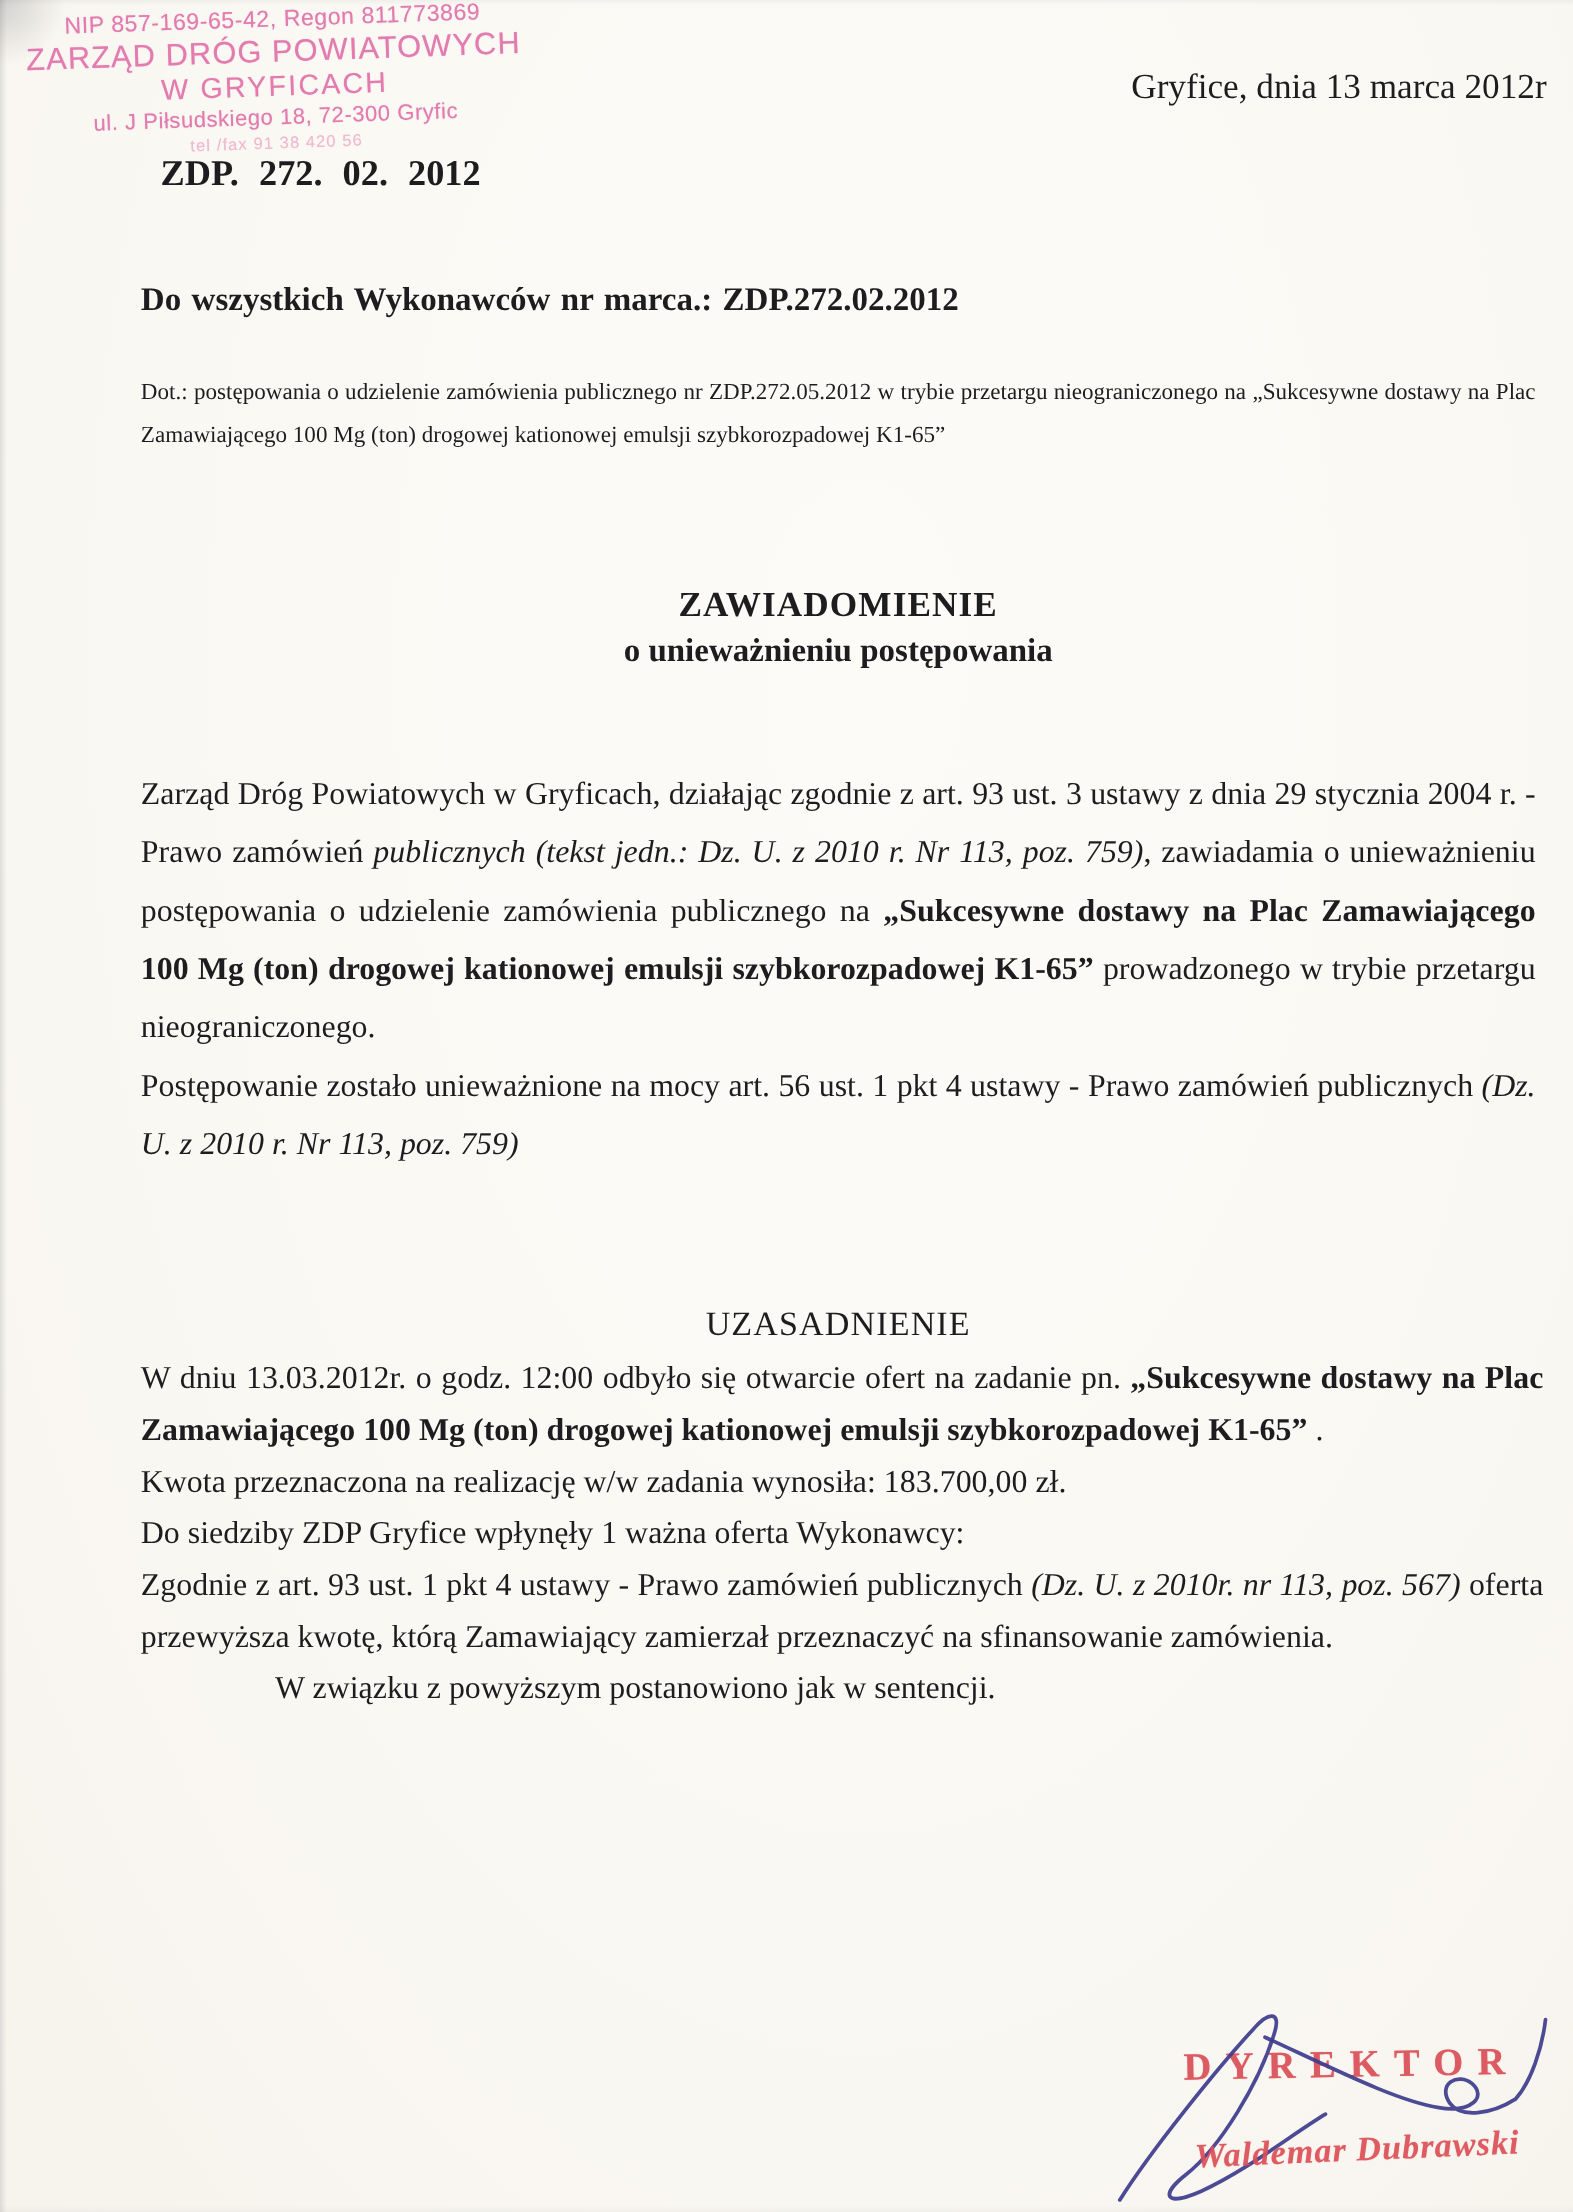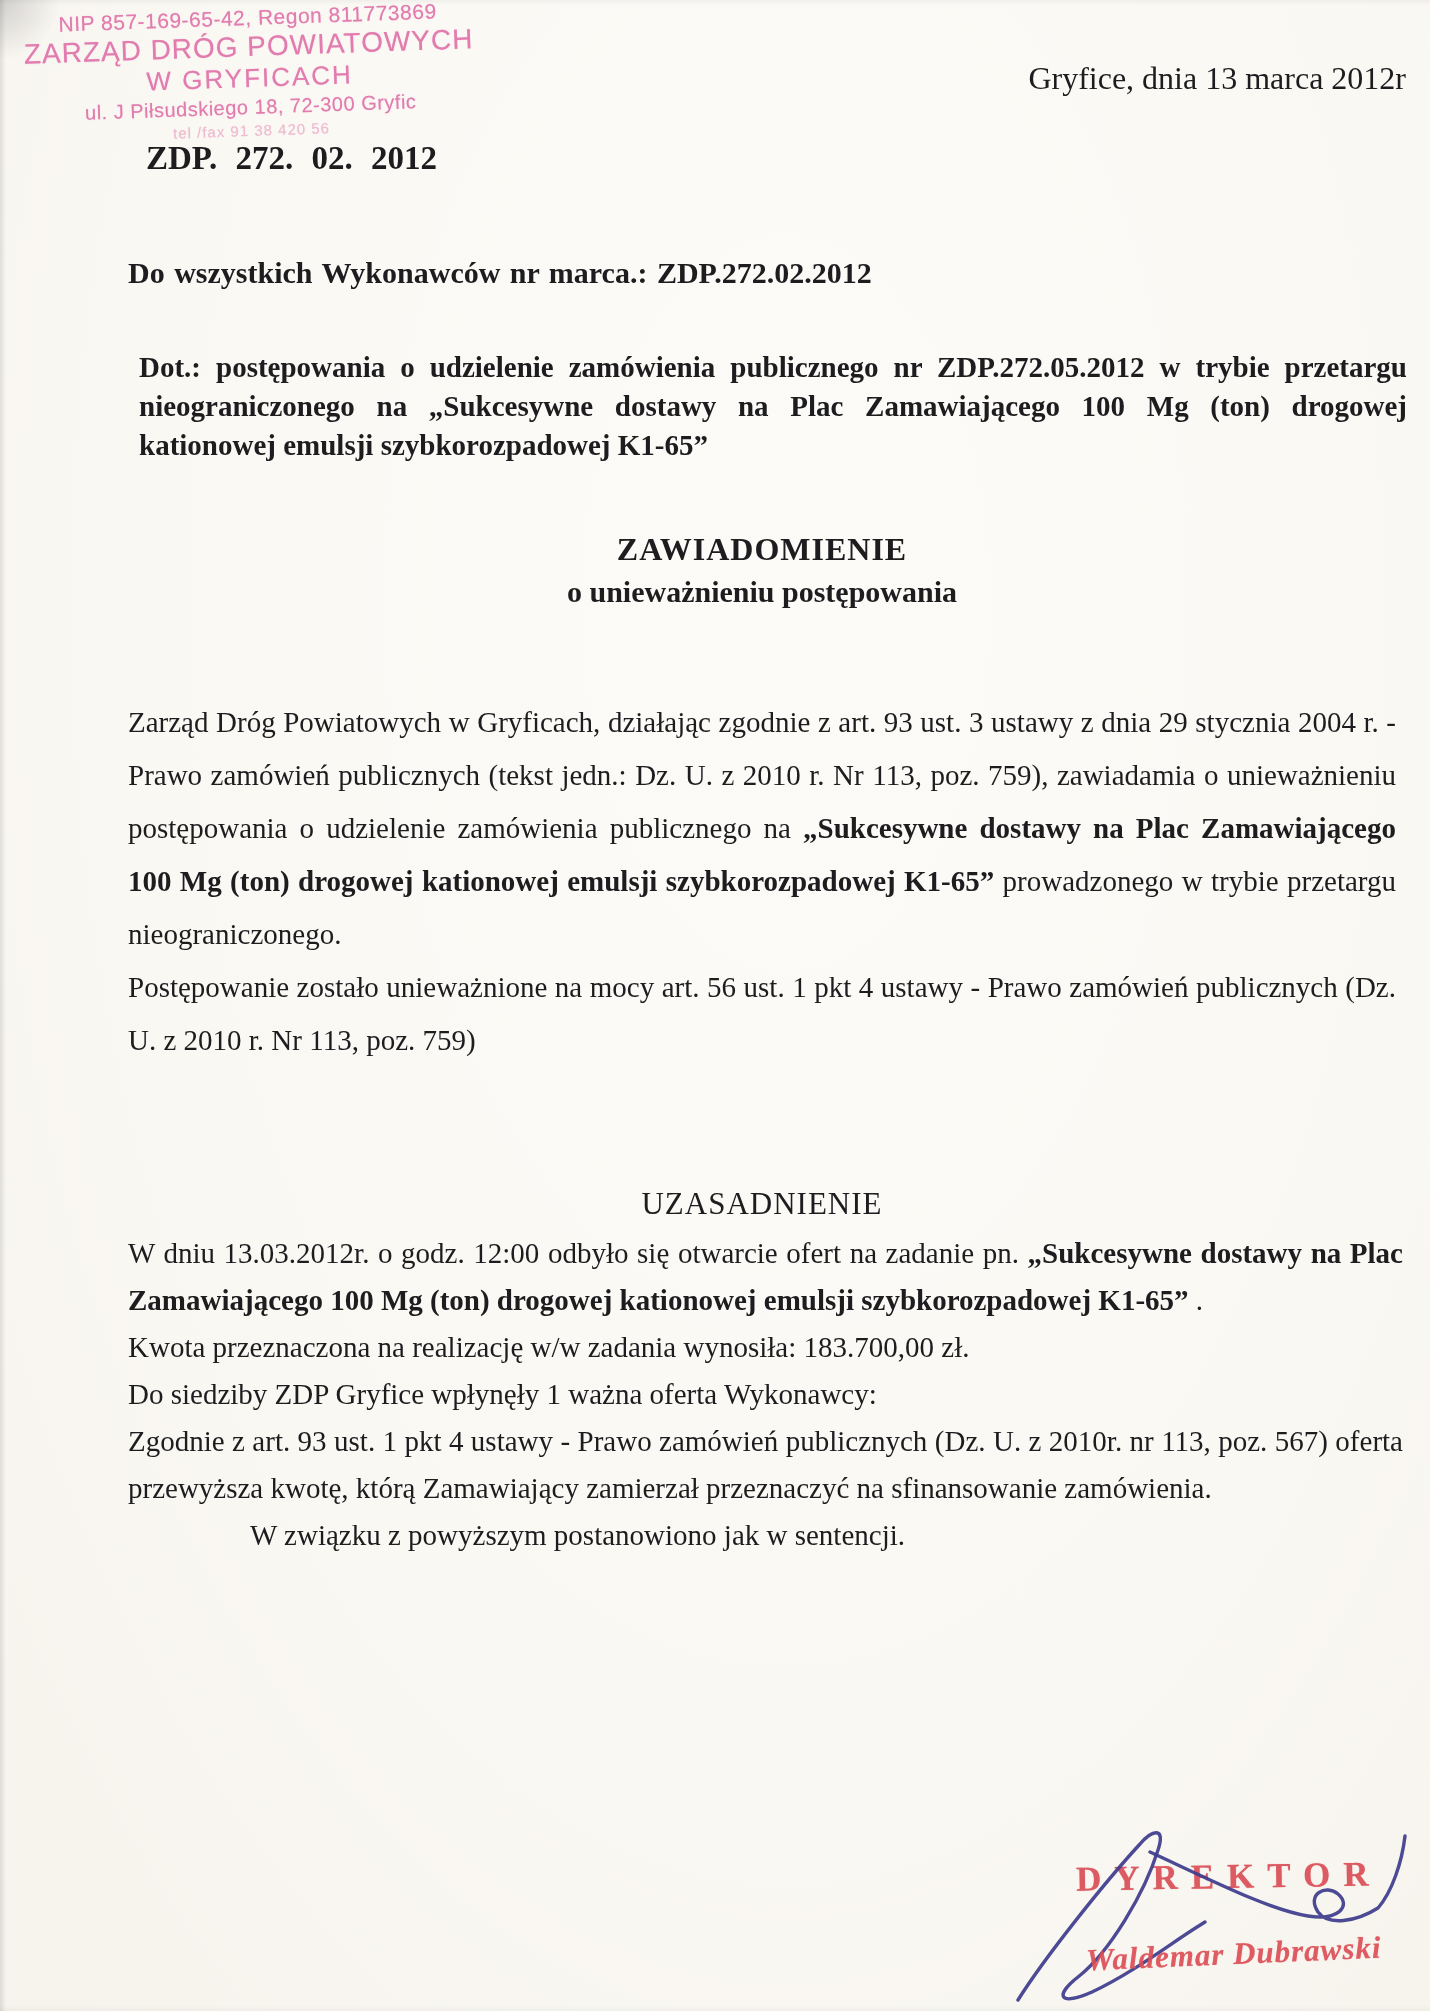--- a/index.html
+++ b/index.html
@@ -37,41 +37,41 @@
   .st2{font-size:28px;letter-spacing:1px;margin-top:1px;}
   .st3{font-size:26px;letter-spacing:2px;}
   .st4{font-size:20px;margin-top:2px;letter-spacing:.5px;}
   .st5{font-size:15px;opacity:.5;margin-top:3px;letter-spacing:1px;}
 
   .dateline{position:absolute;top:60px;right:24px;font-size:32px;}
   .refno{position:absolute;left:146px;top:140px;font-size:33px;font-weight:bold;word-spacing:10px;}
   .addressee{position:absolute;left:128px;top:256px;font-size:30px;font-weight:bold;word-spacing:2px;}
 
   .subject{
-    position:absolute;left:128px;top:337px;width:1268px;margin:11px;
-    font-size:29px;font-weight:bold;line-height:39px;text-align:justify;
+    position:absolute;left:128px;top:337px;width:1268px;margin:0;
+    font-size:21px;font-weight:normal;line-height:39px;text-align:justify;
   }
 
   .title-block{position:absolute;left:128px;top:531px;width:1268px;text-align:center;}
   .t1{font-size:32px;font-weight:bold;letter-spacing:1px;}
   .t2{font-size:30px;font-weight:bold;margin-top:7px;}
 
   .body1{position:absolute;left:128px;top:696px;width:1268px;font-size:29px;line-height:53px;text-align:justify;}
   .body1 p{margin:0;}
 
   .uzasadnienie{
     position:absolute;left:128px;top:1186px;width:1268px;text-align:center;
     font-weight:normal;font-size:31px;letter-spacing:1px;
   }
 
   .body2{position:absolute;left:128px;top:1230px;width:1275px;font-size:29px;line-height:47px;text-align:justify;}
   .body2 p{margin:0;}
   .body2 p.indent{text-indent:122px;}
 
-  .it{}
+  .it{font-style:italic;}
   .bd{font-weight:bold;}
 
   
   .sig-role{
     position:absolute;left:1076px;top:1857px;
     font-size:35px;font-weight:bold;color:#d94a53;letter-spacing:13px;
     text-shadow:0 0 1px rgba(217,74,83,.6);
     transform:rotate(-1deg);
     opacity:.9;
   }

